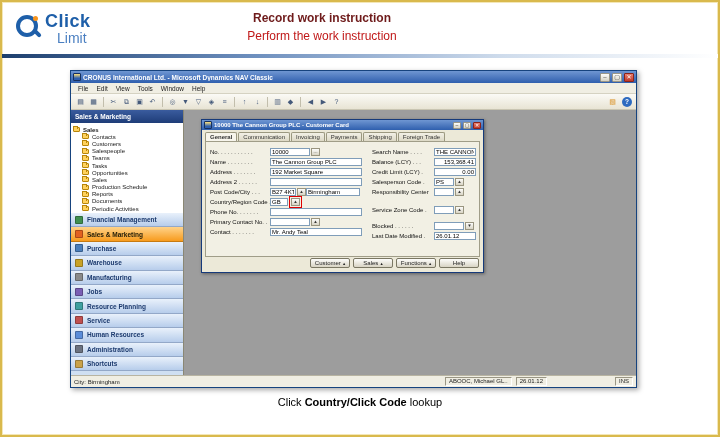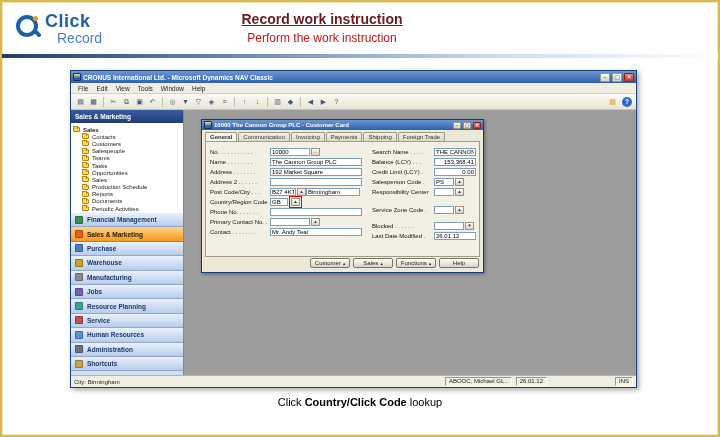--- a/index.html
+++ b/index.html
@@ -9,21 +9,21 @@
 
   
   .logo{position:absolute;left:14px;top:10px;display:flex;align-items:flex-start;gap:7px;}
   .mag{width:22px;height:22px;border:4px solid #1e5fa9;border-radius:50%;position:relative;margin-top:3px;}
   .mag::after{content:"";position:absolute;width:10px;height:4px;background:#1e5fa9;transform:rotate(45deg);right:-8px;bottom:-2px;border-radius:2px;}
   .mag::before{content:"";position:absolute;width:5px;height:5px;background:#f7941d;border-radius:50%;top:-3px;right:-4px;}
   .logo-text{display:flex;flex-direction:column;line-height:1;}
   .logo-click{font-size:18px;font-weight:bold;color:#1e5fa9;letter-spacing:.5px;}
   .logo-learn{font-size:14px;color:#4a7fc1;margin-left:12px;margin-top:1px;}
   .titles{position:absolute;left:150px;top:9px;width:340px;text-align:center;}
-  .title{font-size:14px;font-weight:bold;color:#6e1a1a;text-decoration:underline;}
+  .title{font-size:12px;font-weight:bold;color:#6e1a1a;}
   .subtitle{font-size:12px;color:#c01818;margin-top:4px;}
   .divider{position:absolute;left:0;top:52px;width:100%;height:4px;
     background:linear-gradient(to right,#1d3f6e,#6d8fbe 35%,#cfdcec 70%,#fff);}
 
   
   .app{position:absolute;left:68px;top:68px;width:567px;height:318px;border:1px solid #16437e;
     background:#ece9d8;box-shadow:2px 2px 5px rgba(0,0,0,.35);display:flex;flex-direction:column;}
   .app-titlebar{height:12px;background:linear-gradient(#6f96d2,#2f5fae);display:flex;align-items:center;padding:0 2px;gap:2px;flex:none;}
   .app-icon{width:8px;height:8px;background:linear-gradient(#ffe27a,#2f5fae 70%);border:1px solid #17305e;border-radius:1px;flex:none;}
   .app-title{color:#fff;font-size:6.5px;font-weight:bold;flex:1;white-space:nowrap;overflow:hidden;}
@@ -102,21 +102,21 @@
 </style>
 </head>
 <body>
 
 <div class="slide">
 
   <div class="logo">
     <div class="mag"></div>
     <div class="logo-text">
       <span class="logo-click">Click</span>
-      <span class="logo-learn">Record</span>
+      <span class="logo-learn">Limit</span>
     </div>
   </div>
   <div class="titles">
     <div class="title">Record work instruction</div>
     <div class="subtitle">Perform the work instruction</div>
   </div>
   <div class="divider"></div>
 
   <div class="app">
     <div class="app-titlebar">

